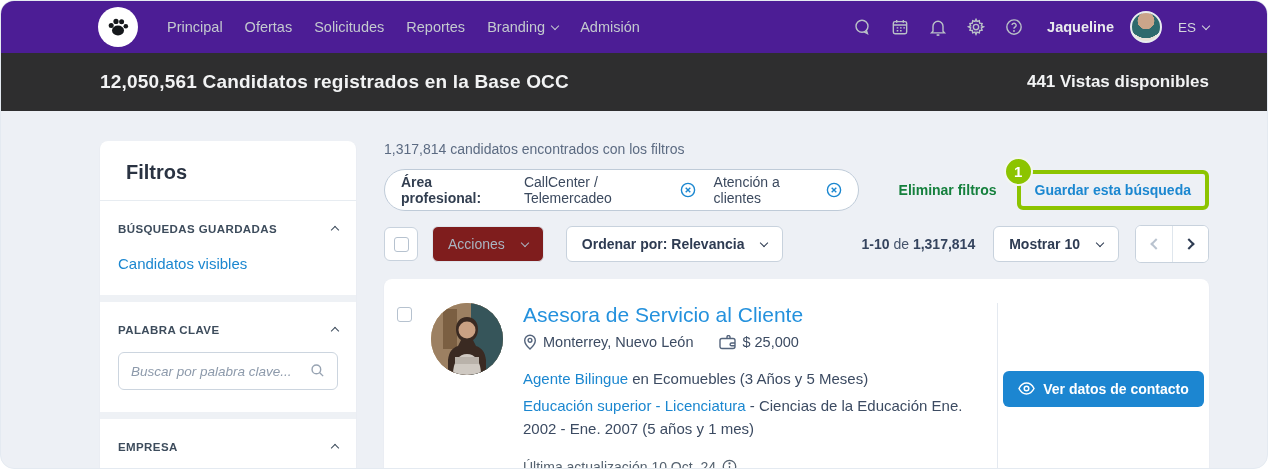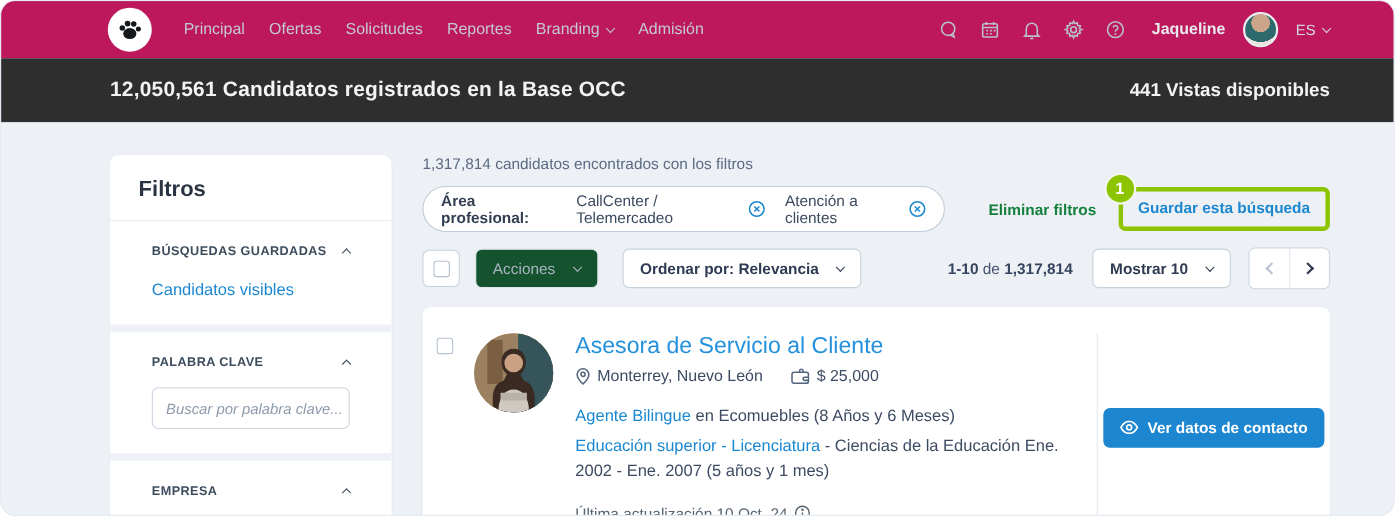--- a/index.html
+++ b/index.html
@@ -3,21 +3,21 @@
 <meta charset="utf-8">
 <style>
   * { margin:0; padding:0; box-sizing:border-box; }
   html,body { background:#ffffff; font-family:"Liberation Sans", sans-serif; }
   .frame {
     width:1268px; height:469px; position:relative; overflow:hidden;
     border-radius:14px; background:#edf0f5; border:1px solid #e4eaf1;
   }
   
   .navbar {
-    height:52px; background:#be185d; display:flex; align-items:center;
+    height:52px; background:#4c1d95; display:flex; align-items:center;
     padding:0 58px 0 97px; color:#c7ccd1;
   }
   .logo-circle {
     width:40px; height:40px; border-radius:50%; background:#ffffff;
     display:flex; align-items:center; justify-content:center; flex:0 0 auto; cursor:pointer;
   }
   .nav-items { display:flex; align-items:center; height:100%; margin-left:18px; }
   .nav-item {
     height:100%; display:flex; align-items:center; padding:0 11px;
     font-size:14.5px; color:#c3c9cf; cursor:pointer; position:relative; white-space:nowrap;
@@ -50,21 +50,21 @@
   }
   .subheader .left  { font-size:19px; font-weight:600; letter-spacing:.2px; }
   .subheader .right { font-size:17px; font-weight:600; }
   
   .main { display:flex; align-items:flex-start; padding:30px 58px 0 99px; gap:28px; }
   
   .sidebar { width:256px; background:#ffffff; border-radius:8px 8px 0 0; height:360px; box-shadow:0 1px 2px rgba(30,50,80,.06); }
   .sidebar-title { font-size:20px; font-weight:bold; color:#2a3342; padding:20px 26px 16px; }
   .sb-divider { border-top:1px solid #e7ecf1; }
   .sb-gap { border-top:7px solid #eef1f5; }
-  .sb-section { padding:22px 38px; }
+  .sb-section { padding:22px 18px; }
   .sb-label-row { display:flex; align-items:center; justify-content:space-between; cursor:pointer; }
   .sb-label { font-size:11.5px; font-weight:bold; letter-spacing:.4px; color:#3d4c5c; }
   .sb-chev { color:#3d4c5c; }
   .sb-link { display:inline-block; margin-top:20px; font-size:15px; color:#1b87d0; cursor:pointer; }
   .kw-input {
     margin-top:16px; height:38px; border:1px solid #ccd5df; border-radius:6px;
     display:flex; align-items:center; padding:0 12px; background:#fff;
   }
   .kw-input input {
     border:none; outline:none; flex:1; font-family:"Liberation Sans",sans-serif;
@@ -98,21 +98,21 @@
   .toolbar { display:flex; align-items:center; margin-top:14px; }
   .sel-all {
     width:34px; height:34px; background:#fff; border:1px solid #c8d2dd; border-radius:6px;
     display:flex; align-items:center; justify-content:center; cursor:pointer;
   }
   .cbox { width:15px; height:15px; border:1.6px solid #b6c2cf; border-radius:3px; background:#fff; }
   .btn {
     height:36px; display:flex; align-items:center; gap:10px; padding:0 15px;
     border-radius:6px; font-size:14px; cursor:pointer; white-space:nowrap;
   }
-  .btn-disabled { background:#14532d; border:1px solid #dfe6ed; color:#a9b4c1; margin-left:14px; cursor:default; }
+  .btn-disabled { background:#7f1d1d; border:1px solid #dfe6ed; color:#a9b4c1; margin-left:14px; cursor:default; }
   .btn-outline { background:#fff; border:1px solid #c8d2dd; color:#2e3b52; font-weight:600; }
   .sort-btn { margin-left:22px; }
   .tb-spacer { flex:1; }
   .range-text { font-size:14px; color:#45536b; margin-right:18px; white-space:nowrap; }
   .range-text b { color:#35445e; }
   .pager { display:flex; margin-left:16px; border:1px solid #c8d2dd; border-radius:6px; overflow:hidden; background:#fff; }
   .pg-btn { width:36px; height:36px; display:flex; align-items:center; justify-content:center; cursor:pointer; background:#fff; }
   .pg-btn + .pg-btn { border-left:1px solid #dfe6ed; }
   .pg-chev { width:8px; height:8px; border-right:2px solid currentColor; border-bottom:2px solid currentColor; }
   .pg-prev { color:#b9c3cf; } .pg-prev .pg-chev { transform:rotate(135deg); margin-left:3px; }
@@ -361,21 +361,21 @@
             <span class="meta-item">
               <svg width="17" height="15" viewBox="0 0 17 15" fill="none" stroke="currentColor" stroke-width="1.4">
                 <rect x="1" y="3.5" width="15" height="10" rx="2"></rect>
                 <path d="M11 3.5 V2 a1.5 1.5 0 0 0 -3 0 v1.5"></path>
                 <path d="M16 8 h-3.5 a1.4 1.4 0 0 0 0 2.8 H16"></path>
               </svg>
               <span>$ 25,000</span>
             </span>
           </div>
           <div class="exp-line">
-            <span class="inline-link">Agente Bilingue</span><span> en Ecomuebles (8 Años y 6 Meses)</span>
+            <span class="inline-link">Agente Bilingue</span><span> en Ecomuebles (3 Años y 5 Meses)</span>
           </div>
           <div class="edu-line">
             <span class="inline-link">Educación superior - Licenciatura</span><span> - Ciencias de la Educación Ene. 2002 - Ene. 2007 (5 años y 1 mes)</span>
           </div>
           <div class="updated-row">
             <span>Última actualización 10 Oct. 24</span>
             <span class="info-icon">
               <svg viewBox="0 0 15 15" fill="none" stroke="currentColor" stroke-width="1.3">
                 <circle cx="7.5" cy="7.5" r="6.2"></circle>
                   <path d="M7.5 7 V11"></path>

